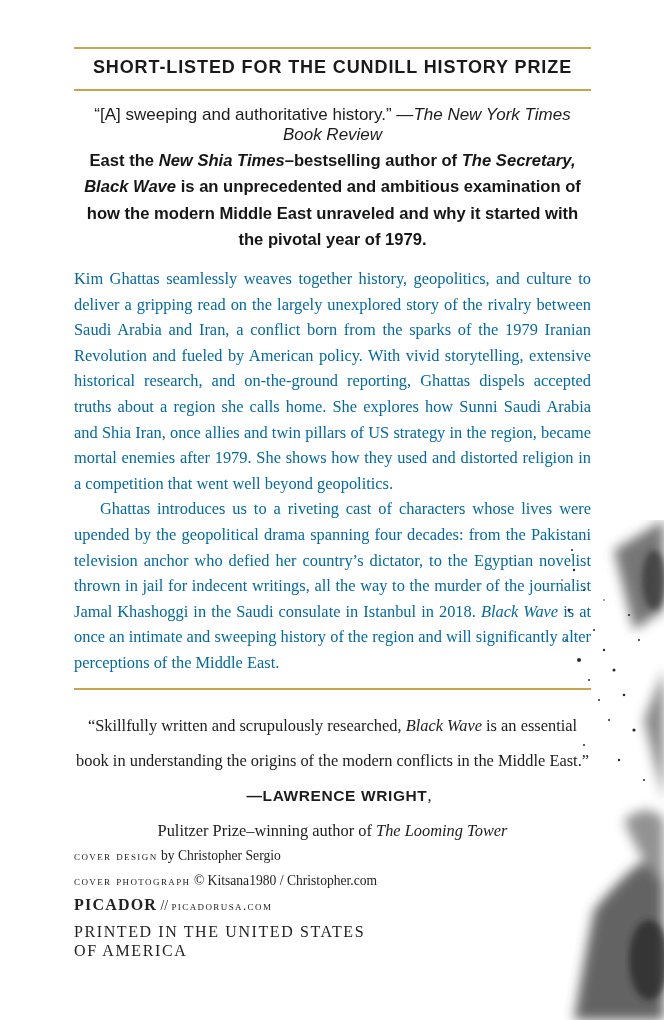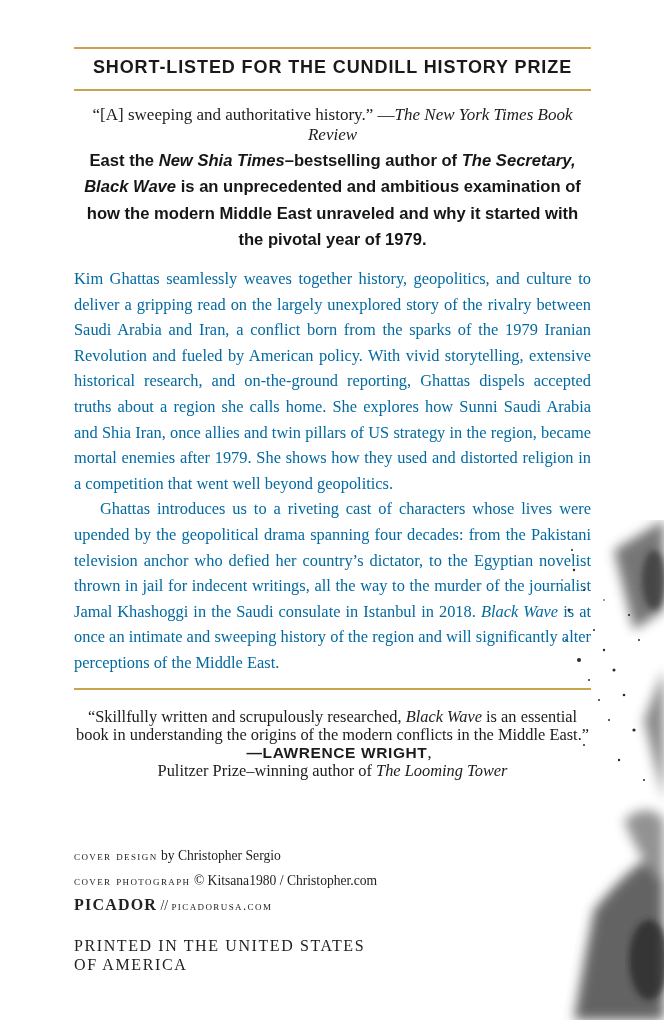--- a/index.html
+++ b/index.html
@@ -2,29 +2,29 @@
 <html><head>
 <meta charset="utf-8">
 <style>
   html, body { margin:0; padding:0; }
   body { width:664px; height:1020px; background:#ffffff; position:relative; overflow:hidden; color:#1c1c1c; }
   .page { position:absolute; left:74px; top:0; width:517px; }
   .rule { position:absolute; left:0; width:517px; height:2px; background:#c9a44c; }
   .prize { position:absolute; left:0; width:517px; top:57px; text-align:center;
            font-family:"Liberation Sans", sans-serif; font-weight:bold; font-size:18px; letter-spacing:0.9px; color:#1a1a1a; }
   .nyt { position:absolute; left:0; width:517px; top:105px; text-align:center;
-         font-family:Liberation Serif, serif; font-size:17px; }
+         font-family:Liberation Sans, sans-serif; font-size:17px; }
   .blurb { position:absolute; left:0; width:517px; top:148px; text-align:center;
            font-family:"Liberation Sans", sans-serif; font-weight:bold; font-size:16.6px; line-height:26.3px; color:#161616; }
   .body { position:absolute; left:0; width:517px; top:266px;
           font-family:"Liberation Serif", serif; font-size:16.4px; line-height:25.6px; text-align:justify; color:#0369a1; }
   .body p { margin:0; }
   .body p.indent { text-indent:26px; }
   .wright { position:absolute; left:0; width:517px; top:708px; text-align:center;
-            font-family:"Liberation Serif", serif; font-size:16.4px; line-height:18px; }
+            font-family:"Liberation Serif", serif; font-size:16.4px; line-height:35px; }
   .wright .name { font-family:"Liberation Sans", sans-serif; font-weight:bold; font-size:15.5px; letter-spacing:0.6px;margin-left:13px; }
   .credits { position:absolute; left:0; top:846px; width:320px; font-family:"Liberation Serif", serif; font-size:13.6px; line-height:19.5px; color:#222; }
   .sc { font-variant:small-caps; text-transform:lowercase; letter-spacing:1.4px; font-size:13px; }
   .credits .row { margin-bottom:5px; }
   .picador { font-weight:bold; font-size:16px; letter-spacing:1.2px; }
   .printed { font-size:16px; letter-spacing:1.6px; text-transform:uppercase; }
   i { font-style:italic; }
   .splatter { position:absolute; right:0; top:520px; width:110px; height:500px; }
 </style>
 </head>
@@ -53,21 +53,21 @@
 
   <div class="wright">
     <span>“Skillfully written and scrupulously researched, </span><i>Black Wave</i><span> is an essential book in understanding the origins of the modern conflicts in the Middle East.”</span><br>
     <span class="name">—LAWRENCE WRIGHT</span><span>,</span><br>
     <span>Pulitzer Prize–winning author of </span><i>The Looming Tower</i>
   </div>
 
   <div class="credits">
     <div class="row"><span class="sc">cover design</span><span> by Christopher Sergio</span></div>
     <div class="row"><span class="sc">cover photograph</span><span> © Kitsana1980 / Christopher.com</span></div>
-    <div class="row" style="margin-bottom:20px"><span class="picador">PICADOR</span><span> // </span><span class="sc">picadorusa.com</span></div>
+    <div class="row" style="margin-bottom:6px"><span class="picador">PICADOR</span><span> // </span><span class="sc">picadorusa.com</span></div>
     <div class="printed">PRINTED IN THE UNITED STATES OF AMERICA</div>
   </div>
 </div>
 
 <svg class="splatter" viewBox="0 0 110 500" xmlns="http://www.w3.org/2000/svg">
   <defs>
     <filter id="blur" x="-50%" y="-50%" width="200%" height="200%">
         <feGaussianBlur stdDeviation="6"></feGaussianBlur>
       </filter>
     <filter id="blur2">

